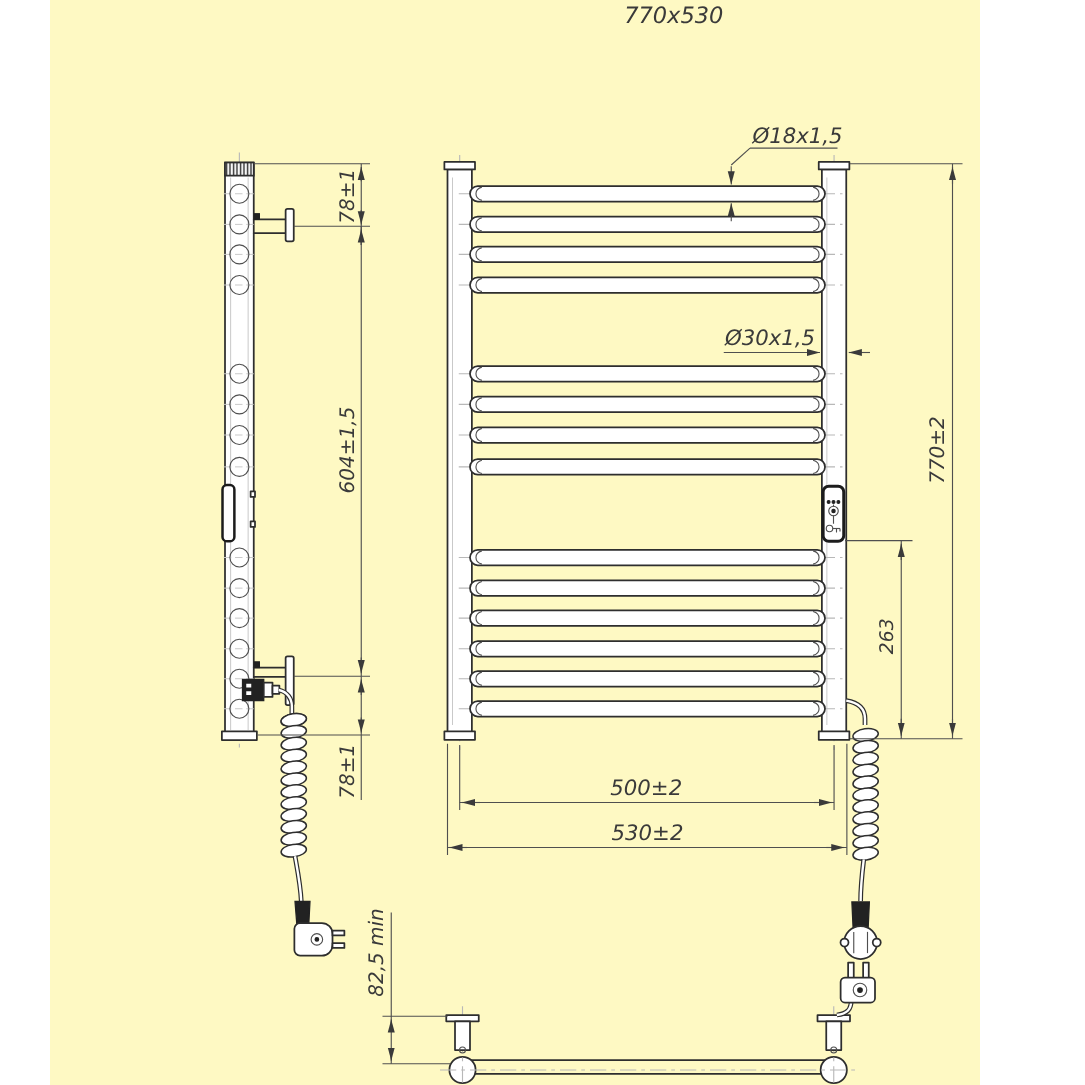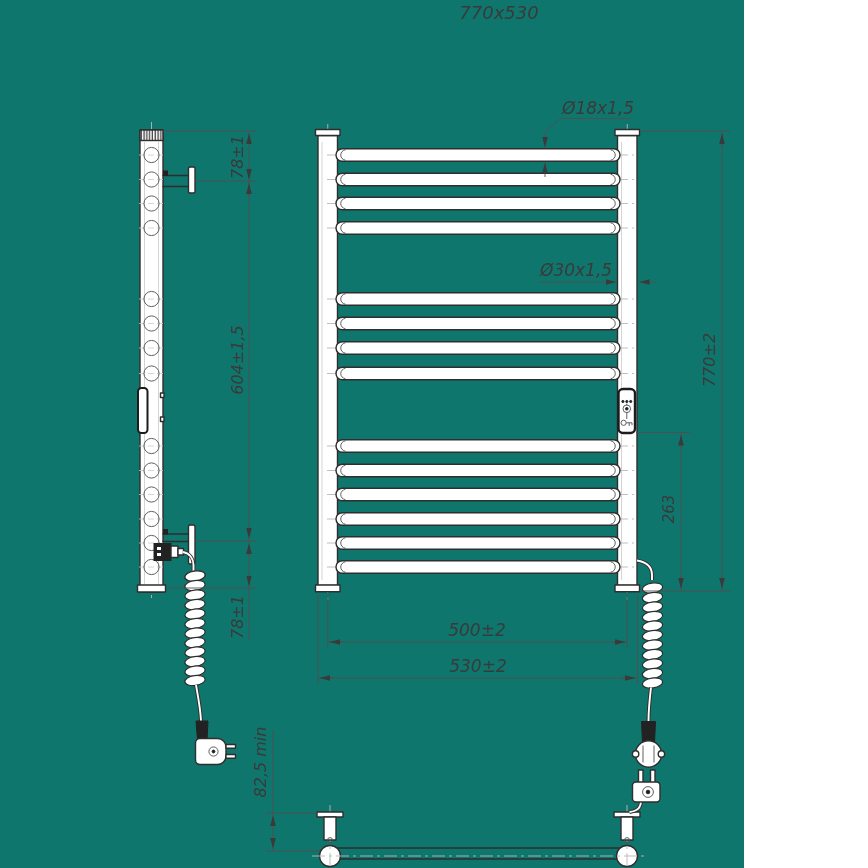--- a/index.html
+++ b/index.html
@@ -1,16 +1,16 @@
 <!DOCTYPE html>
 <html><head>
 <meta charset="utf-8">
 <style>
   html,body{margin:0;padding:0;background:#fff;}
-  .stage{width:744px;height:868px;background:#0f766e;position:relative;overflow:hidden;}
+  .stage{width:744px;height:868px;background:#fef9c3;position:relative;overflow:hidden;margin-left:40px;}
   svg{display:block;}
   .obj{fill:none;stroke:#2e2e2e;stroke-width:1.4;stroke-linejoin:round;stroke-linecap:round;}
   .objf{fill:#ffffff;stroke:#2e2e2e;stroke-width:1.4;stroke-linejoin:round;}
   .thin{fill:none;stroke:#4f4f4f;stroke-width:0.9;}
   .dim{fill:none;stroke:#4f4f4f;stroke-width:0.9;}
   .cl{fill:none;stroke:#b8b8b8;stroke-width:0.9;stroke-dasharray:13 4 3 4;}
   .lightline{fill:none;stroke:#c9c9c9;stroke-width:0.8;}
   .txt{font-family:"DejaVu Sans","Liberation Sans",sans-serif;font-style:italic;fill:#3a3a3a;}
   .dark{fill:#222;stroke:#222;}
   .cableO{fill:none;stroke:#2e2e2e;stroke-width:3.8;}

